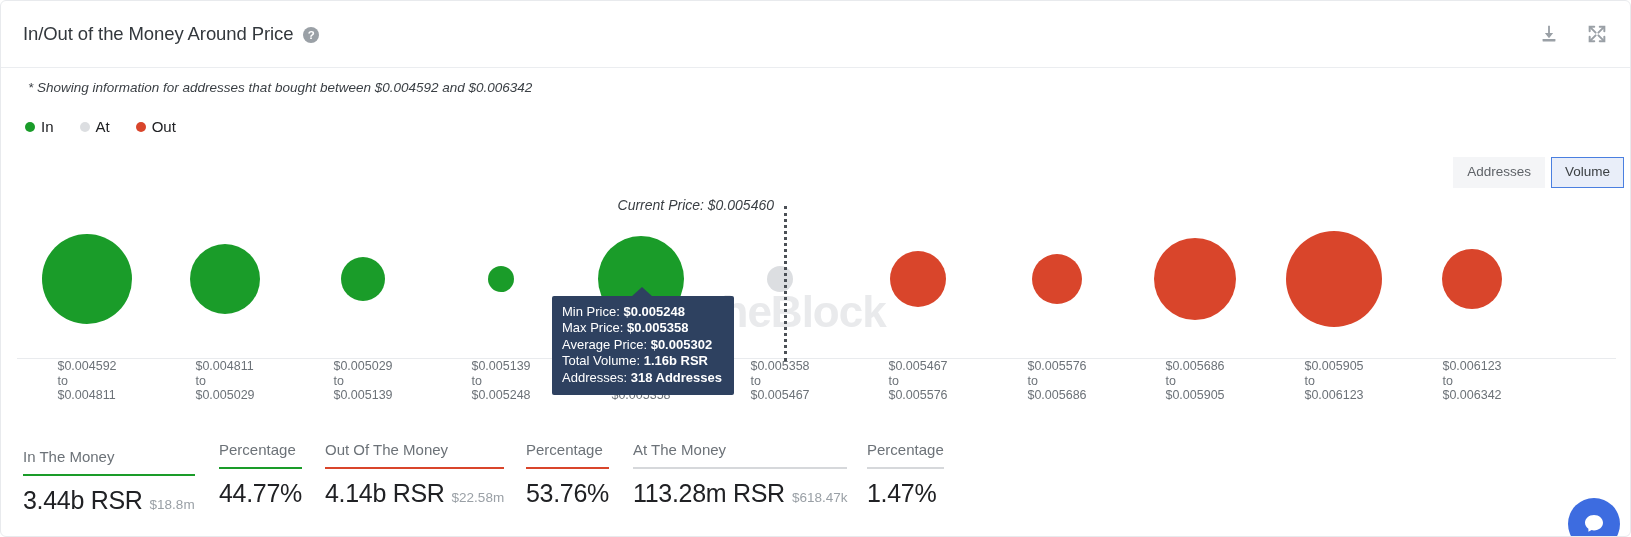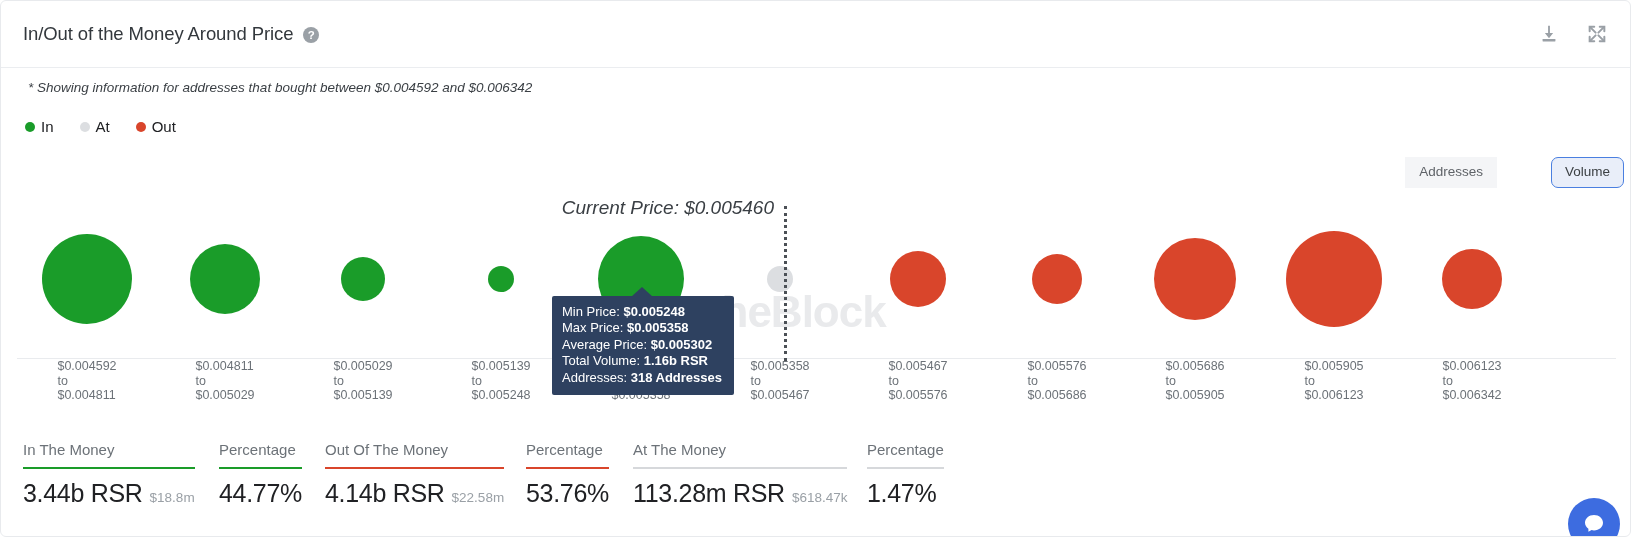--- a/index.html
+++ b/index.html
@@ -74,22 +74,22 @@
     background: #f4f5f7;
     color: #5f6368;
     cursor: pointer;
     font-family: "Liberation Sans", sans-serif;
     line-height: 1.15;
   }
   .toggle-btn.active {
     background: #e9eef9;
     border-color: #4a7fe0;
     color: #3c4043;
-    border-radius: 7px;
-    position: relative; z-index: 2; margin-left: 48px;
+    border-radius: 0;
+    position: relative; z-index: 2;
   }
 
   
   .plot {
     position: absolute; left: 0; top: 192px;
     width: 1631px; height: 165px;
   }
   .watermark {
     position: absolute; left: 618px; top: 286px;
     font-size: 44px; font-weight: bold;
@@ -105,21 +105,21 @@
   .curprice-line {
     position: absolute;
     top: 13px; height: 155px; width: 0;
     border-left: 3px dotted #4b5056;
     z-index: 4;
   }
   .curprice-label {
     position: absolute;
     top: 4px;
     transform: translateX(-100%);
-    font-size: 19px; font-style: italic; color: #3a3f44;
+    font-size: 14px; font-style: italic; color: #3a3f44;
     white-space: nowrap; padding-right: 10px;
     z-index: 4;
   }
   .axis-line {
     position: absolute; left: 16px; right: 16px; top: 165px;
     border-top: 1px solid #e9ebee;
   }
 
   
   .xlabels {
@@ -327,21 +327,21 @@
       <span>Total Volume:</span>
       <b>1.16b RSR</b>
     </div>
     <div>
       <span>Addresses:</span>
       <b>318 Addresses</b>
     </div>
   </div>
 
   <div class="stats" id="stats-layer" style="position: absolute;">
-      <div class="stat" style="position: absolute; left: 22px; top: 12px; justify-content: flex-end;">
+      <div class="stat" style="position: absolute; left: 22px; top: 19px; justify-content: flex-end;">
         <div class="stat-label">In The Money</div>
         <div class="stat-rule" style="background: rgb(26, 156, 41);"></div>
         <div class="stat-value">
           <span>3.44b RSR</span>
           <span class="stat-sub">$18.8m</span>
         </div>
       </div>
       <div class="stat" style="position: absolute; left: 218px; top: 12px;">
         <div class="stat-label">Percentage</div>
         <div class="stat-rule" style="background: rgb(26, 156, 41);"></div>

